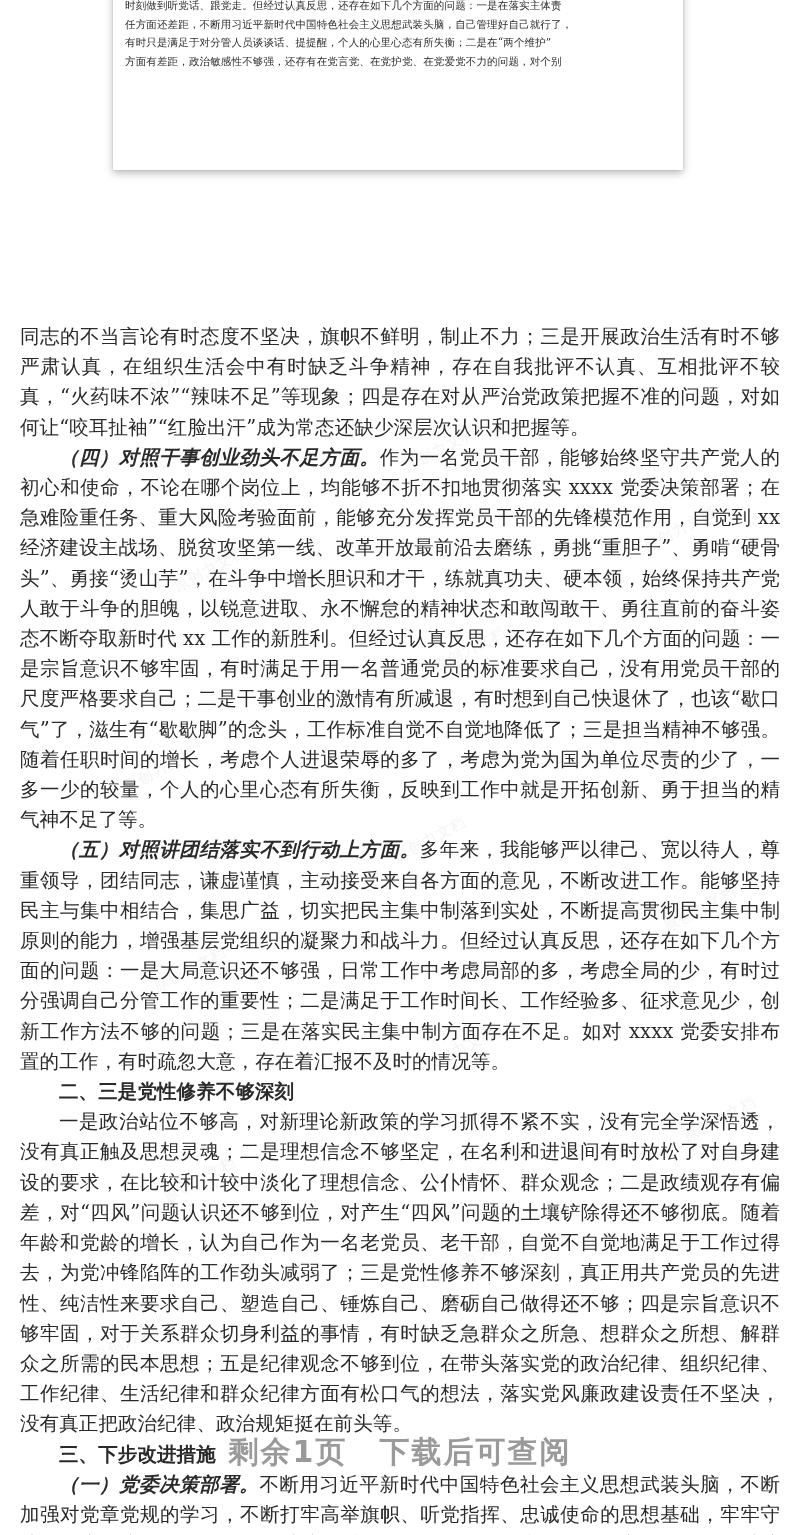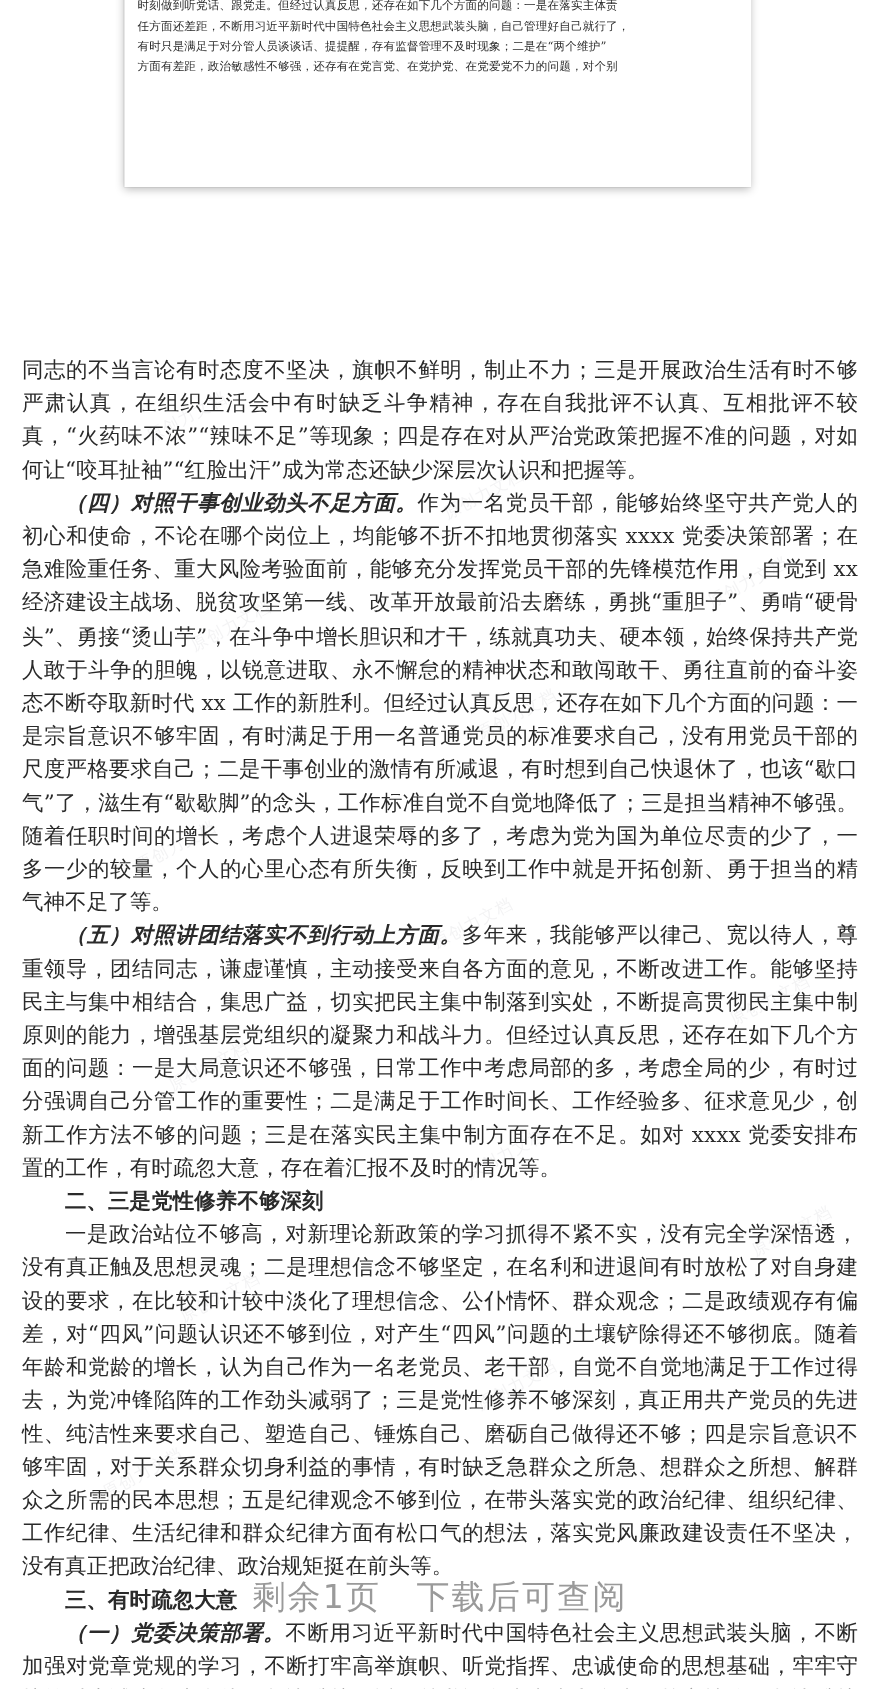--- a/index.html
+++ b/index.html
@@ -95,30 +95,31 @@
     position: absolute;
     left: 0;
     top: 1432px;
     width: 800px;
     text-align: center;
     color: #9a9a9a;
     font-size: 30px;
     letter-spacing: 2px;
     font-family: "DejaVu Sans", "Liberation Sans", sans-serif;
     white-space: pre;
+    font-weight: bold;
   }
 </style>
 </head>
 <body>
 
 <div id="top-page-card">
   <div class="card-inner">
     <div class="doc-line">时刻做到听党话、跟党走。但经过认真反思，还存在如下几个方面的问题：一是在落实主体责</div>
     <div class="doc-line">任方面还差距，不断用习近平新时代中国特色社会主义思想武装头脑，自己管理好自己就行了，</div>
-    <div class="doc-line">有时只是满足于对分管人员谈谈话、提提醒，存有监督管理不及时现象；二是在“两个维护”</div>
+    <div class="doc-line">有时只是满足于对分管人员谈谈话、提提醒，个人的心里心态有所失衡；二是在“两个维护”</div>
     <div class="doc-line">方面有差距，政治敏感性不够强，还存有在党言党、在党护党、在党爱党不力的问题，对个别</div>
   </div>
 </div>
 
 <div class="watermark-layer">
   <div class="wm" style="left:130px; top:370px;">原创力文档</div>
   <div class="wm" style="left:400px; top:440px;">原创力文档</div>
   <div class="wm" style="left:640px; top:520px;">原创力文档</div>
   <div class="wm" style="left:170px; top:560px;">原创力文档</div>
   <div class="wm" style="left:430px; top:640px;">原创力文档</div>
@@ -138,19 +139,19 @@
   <p>同志的不当言论有时态度不坚决，旗帜不鲜明，制止不力；三是开展政治生活有时不够严肃认真，在组织生活会中有时缺乏斗争精神，存在自我批评不认真、互相批评不较真，“火药味不浓”“辣味不足”等现象；四是存在对从严治党政策把握不准的问题，对如何让“咬耳扯袖”“红脸出汗”成为常态还缺少深层次认识和把握等。</p>
 
   <p class="indent"><span class="b">（四）对照干事创业劲头不足方面。</span><span>作为一名党员干部，能够始终坚守共产党人的初心和使命，不论在哪个岗位上，均能够不折不扣地贯彻落实 xxxx 党委决策部署；在急难险重任务、重大风险考验面前，能够充分发挥党员干部的先锋模范作用，自觉到 xx 经济建设主战场、脱贫攻坚第一线、改革开放最前沿去磨练，勇挑“重胆子”、勇啃“硬骨头”、勇接“烫山芋”，在斗争中增长胆识和才干，练就真功夫、硬本领，始终保持共产党人敢于斗争的胆魄，以锐意进取、永不懈怠的精神状态和敢闯敢干、勇往直前的奋斗姿态不断夺取新时代 xx 工作的新胜利。但经过认真反思，还存在如下几个方面的问题：一是宗旨意识不够牢固，有时满足于用一名普通党员的标准要求自己，没有用党员干部的尺度严格要求自己；二是干事创业的激情有所减退，有时想到自己快退休了，也该“歇口气”了，滋生有“歇歇脚”的念头，工作标准自觉不自觉地降低了；三是担当精神不够强。随着任职时间的增长，考虑个人进退荣辱的多了，考虑为党为国为单位尽责的少了，一多一少的较量，个人的心里心态有所失衡，反映到工作中就是开拓创新、勇于担当的精气神不足了等。</span></p>
 
   <p class="indent"><span class="b">（五）对照讲团结落实不到行动上方面。</span><span>多年来，我能够严以律己、宽以待人，尊重领导，团结同志，谦虚谨慎，主动接受来自各方面的意见，不断改进工作。能够坚持民主与集中相结合，集思广益，切实把民主集中制落到实处，不断提高贯彻民主集中制原则的能力，增强基层党组织的凝聚力和战斗力。但经过认真反思，还存在如下几个方面的问题：一是大局意识还不够强，日常工作中考虑局部的多，考虑全局的少，有时过分强调自己分管工作的重要性；二是满足于工作时间长、工作经验多、征求意见少，创新工作方法不够的问题；三是在落实民主集中制方面存在不足。如对 xxxx 党委安排布置的工作，有时疏忽大意，存在着汇报不及时的情况等。</span></p>
 
   <p class="heading">二、三是党性修养不够深刻</p>
 
   <p class="indent">一是政治站位不够高，对新理论新政策的学习抓得不紧不实，没有完全学深悟透，没有真正触及思想灵魂；二是理想信念不够坚定，在名利和进退间有时放松了对自身建设的要求，在比较和计较中淡化了理想信念、公仆情怀、群众观念；二是政绩观存有偏差，对“四风”问题认识还不够到位，对产生“四风”问题的土壤铲除得还不够彻底。随着年龄和党龄的增长，认为自己作为一名老党员、老干部，自觉不自觉地满足于工作过得去，为党冲锋陷阵的工作劲头减弱了；三是党性修养不够深刻，真正用共产党员的先进性、纯洁性来要求自己、塑造自己、锤炼自己、磨砺自己做得还不够；四是宗旨意识不够牢固，对于关系群众切身利益的事情，有时缺乏急群众之所急、想群众之所想、解群众之所需的民本思想；五是纪律观念不够到位，在带头落实党的政治纪律、组织纪律、工作纪律、生活纪律和群众纪律方面有松口气的想法，落实党风廉政建设责任不坚决，没有真正把政治纪律、政治规矩挺在前头等。</p>
 
-  <p class="heading">三、有时疏忽大意</p>
+  <p class="heading">三、下步改进措施</p>
 
   <p class="indent"><span class="b">（一）党委决策部署。</span><span>不断用习近平新时代中国特色社会主义思想武装头脑，不断加强对党章党规的学习，不断打牢高举旗帜、听党指挥、忠诚使命的思想基础，牢牢守护绝对忠诚这条生命线，坚决维护习近平总书记在党中央和全党的核心地位，坚决维护党中央权威和集中统一领导，自觉在思想上政治上行动上同以习近平同志为核心的党中央保持高度一致。</span></p>
 
 </div>
 
 <div id="footer-notice">剩余1页　下载后可查阅</div>
 
 </body></html>

